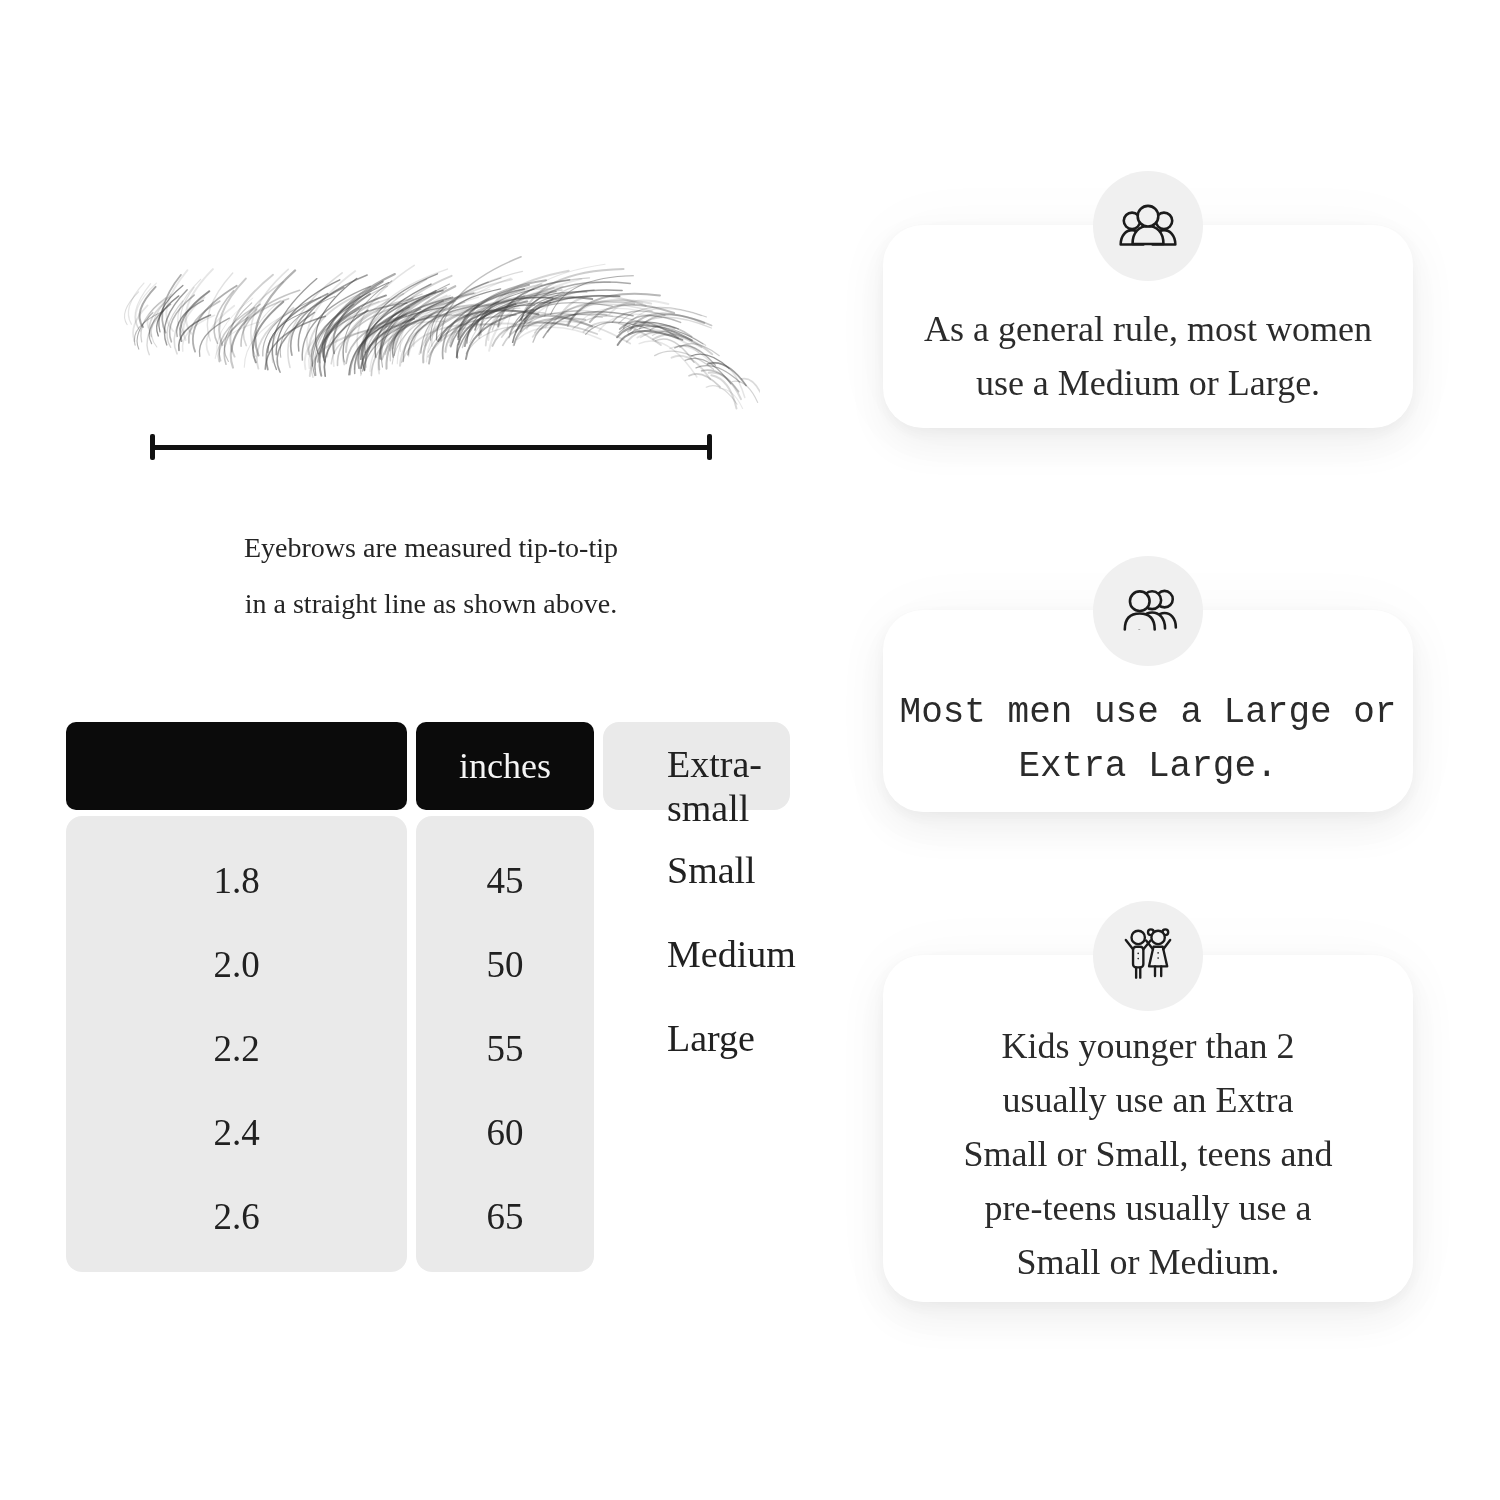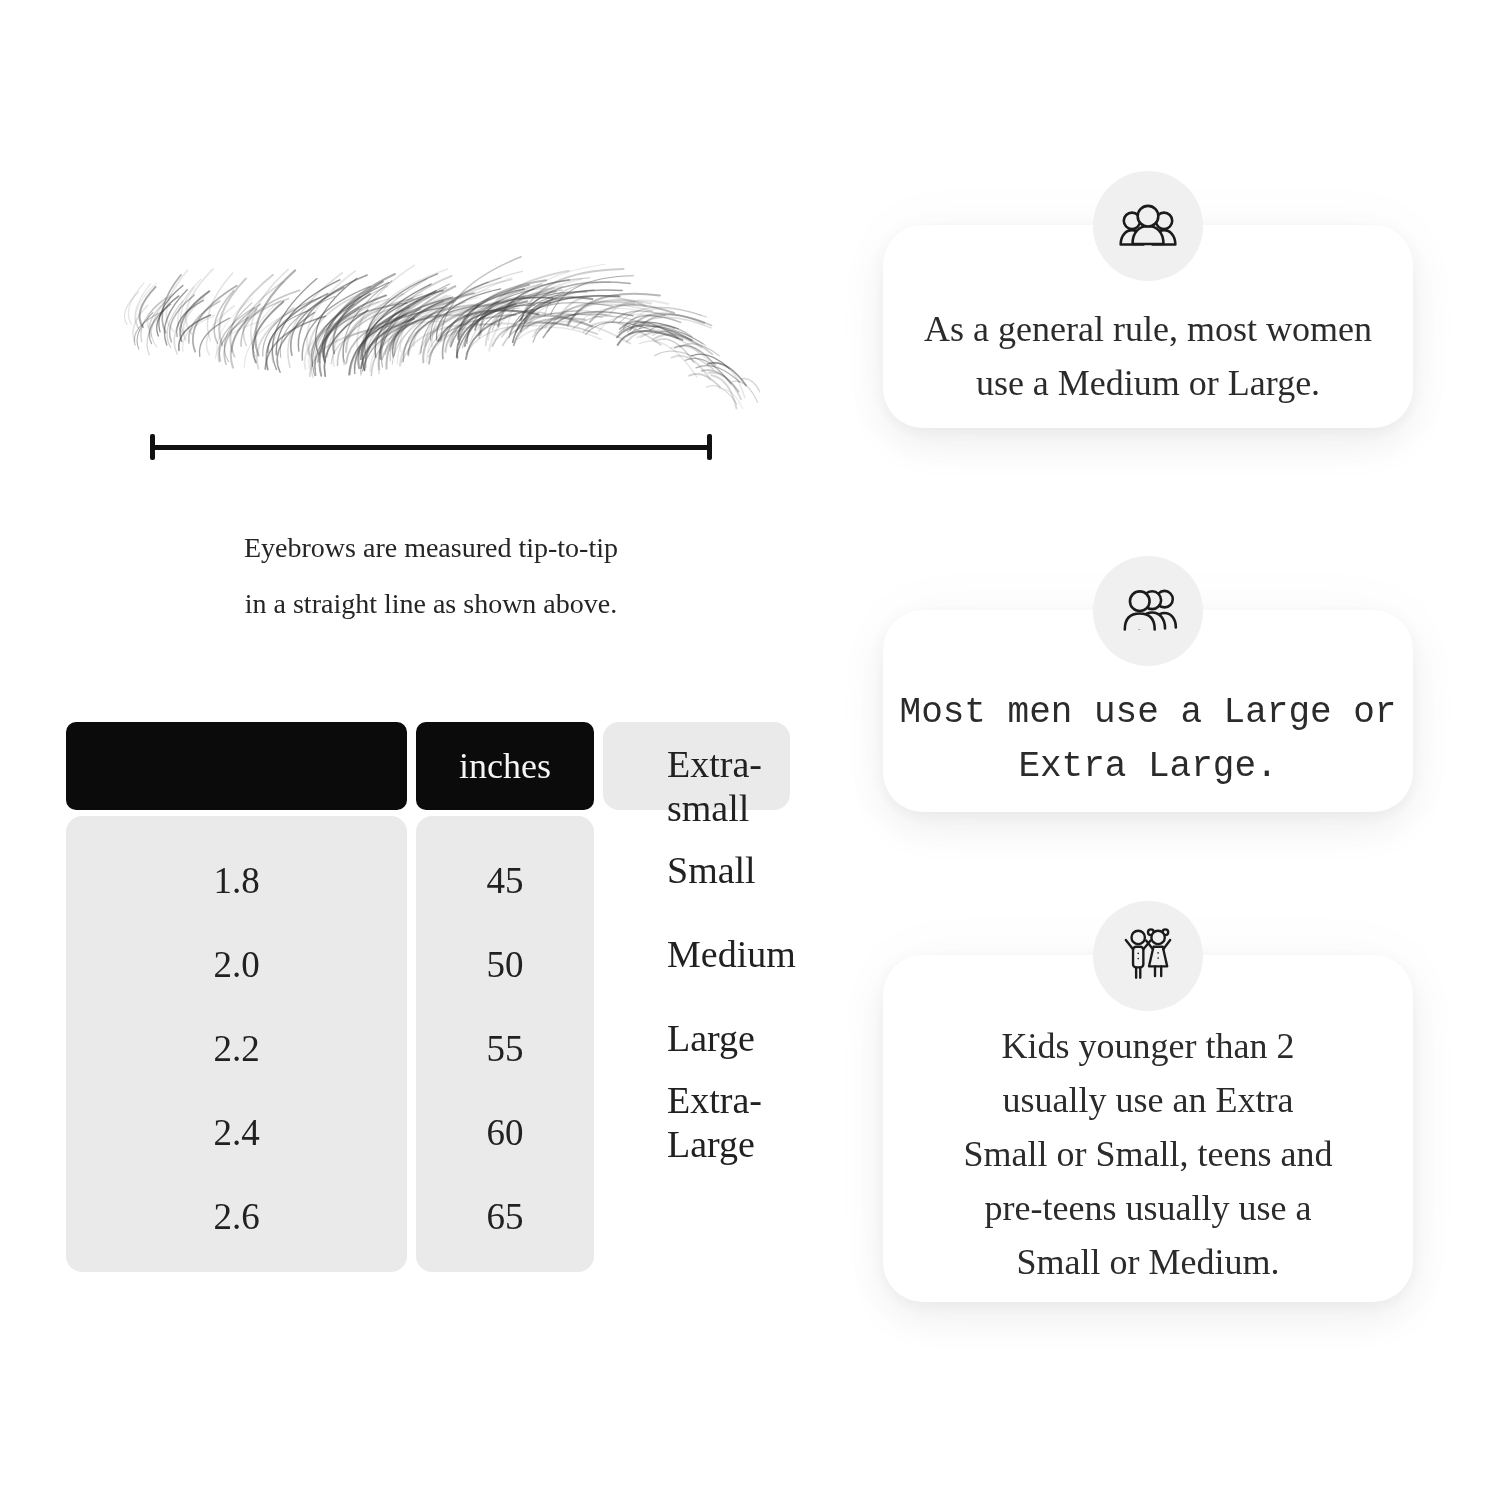--- a/index.html
+++ b/index.html
@@ -328,21 +328,20 @@
 
   <div class="size-table">
     <div class="th"></div>
     <div class="th">inches</div>
 
     <div class="tcol labels">
       <div class="cell">Extra-small</div>
       <div class="cell">Small</div>
       <div class="cell">Medium</div>
       <div class="cell">Large</div>
-      <div class="cell">Extra-Large</div>
     </div>
     <div class="tcol nums">
       <div class="cell">1.8</div>
       <div class="cell">2.0</div>
       <div class="cell">2.2</div>
       <div class="cell">2.4</div>
       <div class="cell">2.6</div>
     </div>
     <div class="tcol nums">
       <div class="cell">45</div>

